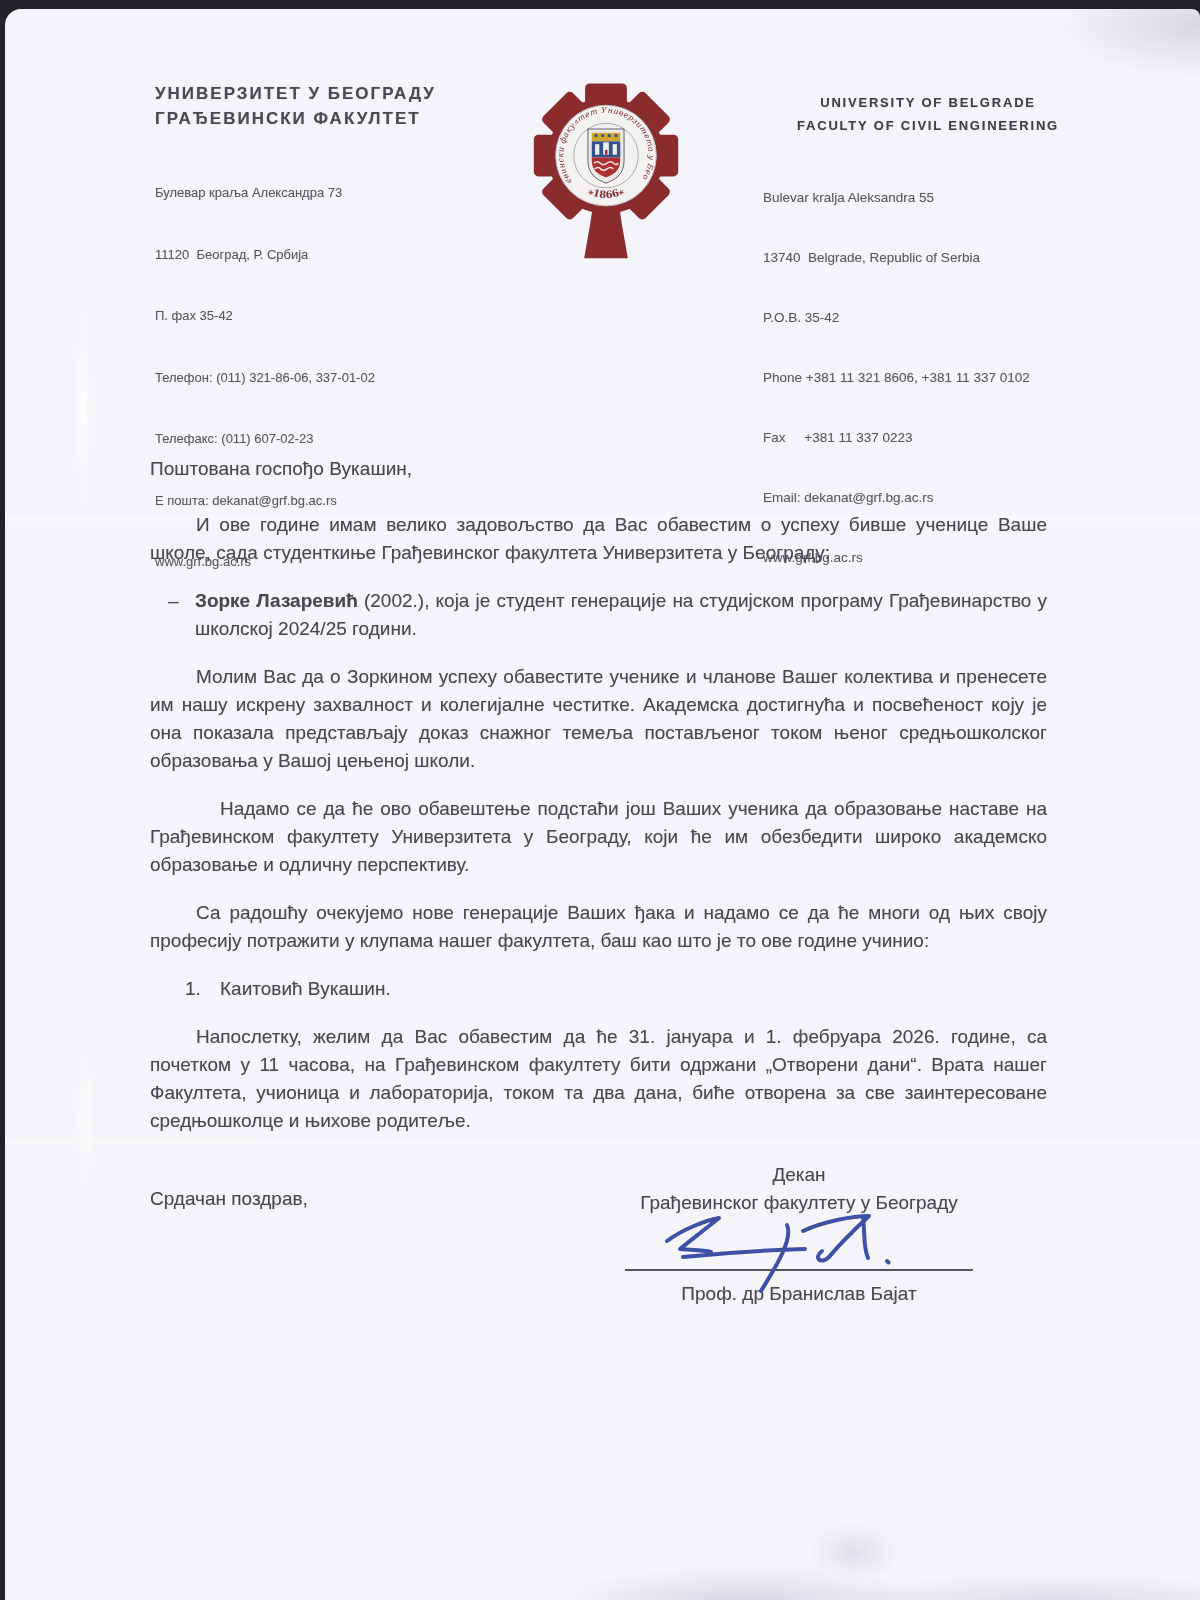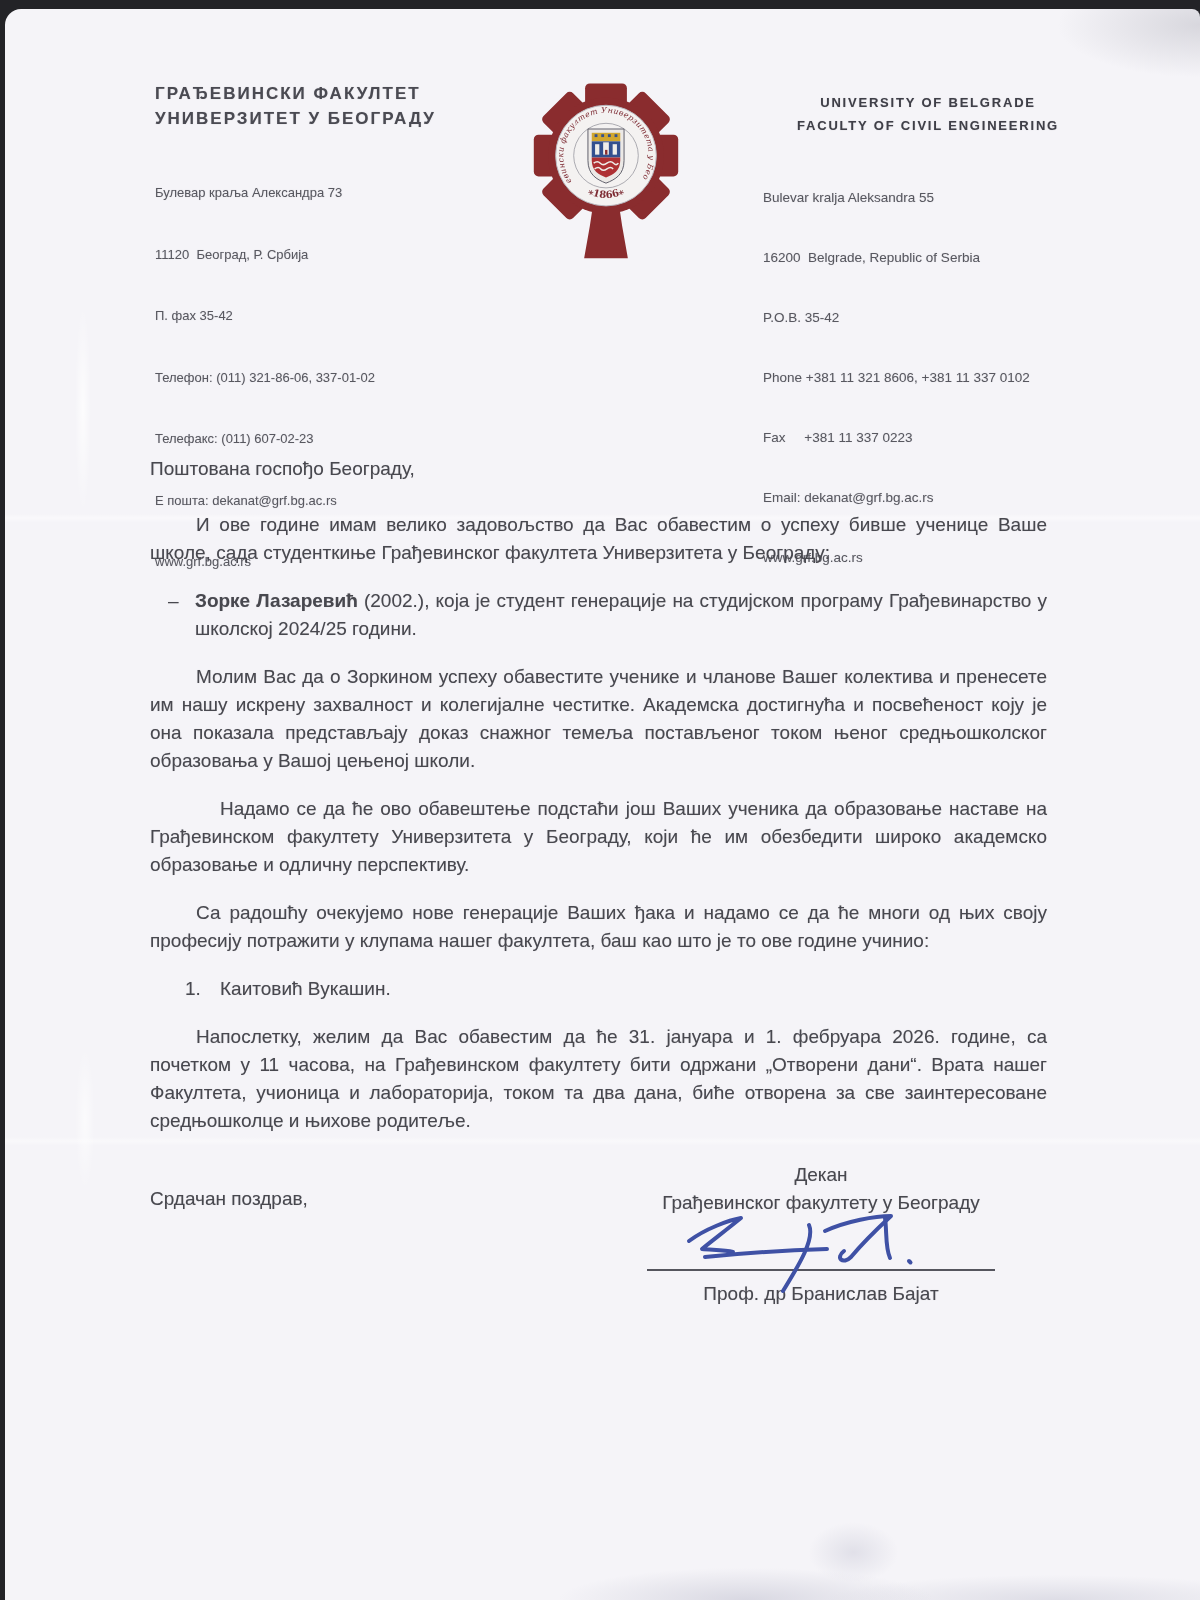--- a/index.html
+++ b/index.html
@@ -43,36 +43,36 @@
   }
   .letter-body p{margin:0 0 20px 0;text-indent:46px;}
   .letter-body p.no-indent{text-indent:0;}
   .letter-body p.indent-lg{text-indent:70px;}
   .salutation{margin-bottom:28px !important;}
   .hang{position:relative;padding-left:45px;text-indent:0 !important;}
   .hang .marker{position:absolute;left:18px;top:0;}
   .numbered{position:relative;padding-left:70px;text-indent:0 !important;text-align:left;}
   .numbered .marker{position:absolute;left:35px;top:0;}
   .closing{margin-top:50px !important;text-indent:0 !important;}
-  .sign-block{position:absolute;left:632px;top:1152px;width:368px;text-align:center;
+  .sign-block{position:absolute;left:610px;top:1152px;width:368px;text-align:center;
     font-size:19px;line-height:28px;color:#48484f;text-shadow:0 0 0.8px rgba(72,72,79,0.3);}
   .sig-area{position:relative;height:58px;}
   .sig-svg{position:absolute;left:38px;top:-12px;z-index:2;overflow:visible;}
   .sig-line{border-bottom:2px solid #55555e;margin:0 10px;position:relative;top:-6px;}
   .sig-name{margin-top:5px;}
 </style>
 </head>
 <body>
 
 <div class="paper">
 
   <div class="hdr-left">
     <div class="hdr-title">
+      <div>УНИВЕРЗИТЕТ У БЕОГРАДУ</div>
       <div>ГРАЂЕВИНСКИ ФАКУЛТЕТ</div>
-      <div>УНИВЕРЗИТЕТ У БЕОГРАДУ</div>
     </div>
     <div class="hdr-lines">
       <div>Булевар краља Александра 73</div>
       <div>11120  Београд, Р. Србија</div>
       <div>П. фах 35-42</div>
       <div>Телефон: (011) 321-86-06, 337-01-02</div>
       <div>Телефакс: (011) 607-02-23</div>
       <div>Е пошта: dekanat@grf.bg.ac.rs</div>
       <div>www.grf.bg.ac.rs</div>
     </div>
@@ -137,31 +137,31 @@
     </svg>
   </div>
 
   <div class="hdr-right">
     <div class="hdr-title">
       <div>UNIVERSITY OF BELGRADE</div>
       <div>FACULTY OF CIVIL ENGINEERING</div>
     </div>
     <div class="hdr-lines">
       <div>Bulevar kralja Aleksandra 55</div>
-      <div>16200  Belgrade, Republic of Serbia</div>
+      <div>13740  Belgrade, Republic of Serbia</div>
       <div>P.O.B. 35-42</div>
       <div>Phone +381 11 321 8606, +381 11 337 0102</div>
       <div>Fax     +381 11 337 0223</div>
       <div>Email: dekanat@grf.bg.ac.rs</div>
       <div>www.grf.bg.ac.rs</div>
     </div>
   </div>
 
   <div class="letter-body">
-    <p class="salutation no-indent">Поштована госпођо Београду,</p>
+    <p class="salutation no-indent">Поштована госпођо Вукашин,</p>
     <p>И ове године имам велико задовољство да Вас обавестим о успеху бивше ученице Ваше школе, сада студенткиње Грађевинског факултета Универзитета у Београду:</p>
     <p class="hang">
       <span class="marker">–</span>
       <b>Зорке Лазаревић</b><span> (2002.), која је студент генерације на студијском програму Грађевинарство у школској 2024/25 години.</span>
     </p>
     <p>Молим Вас да о Зоркином успеху обавестите ученике и чланове Вашег колектива и пренесете им нашу искрену захвалност и колегијалне честитке. Академска достигнућа и посвећеност коју је она показала представљају доказ снажног темеља постављеног током њеног средњошколског образовања у Вашој цењеној школи.</p>
     <p class="indent-lg">Надамо се да ће ово обавештење подстаћи још Ваших ученика да образовање наставе на Грађевинском факултету Универзитета у Београду, који ће им обезбедити широко академско образовање и одличну перспективу.</p>
     <p>Са радошћу очекујемо нове генерације Ваших ђака и надамо се да ће многи од њих своју професију потражити у клупама нашег факултета, баш као што је то ове године учинио:</p>
     <p class="numbered">
       <span class="marker">1.</span>

